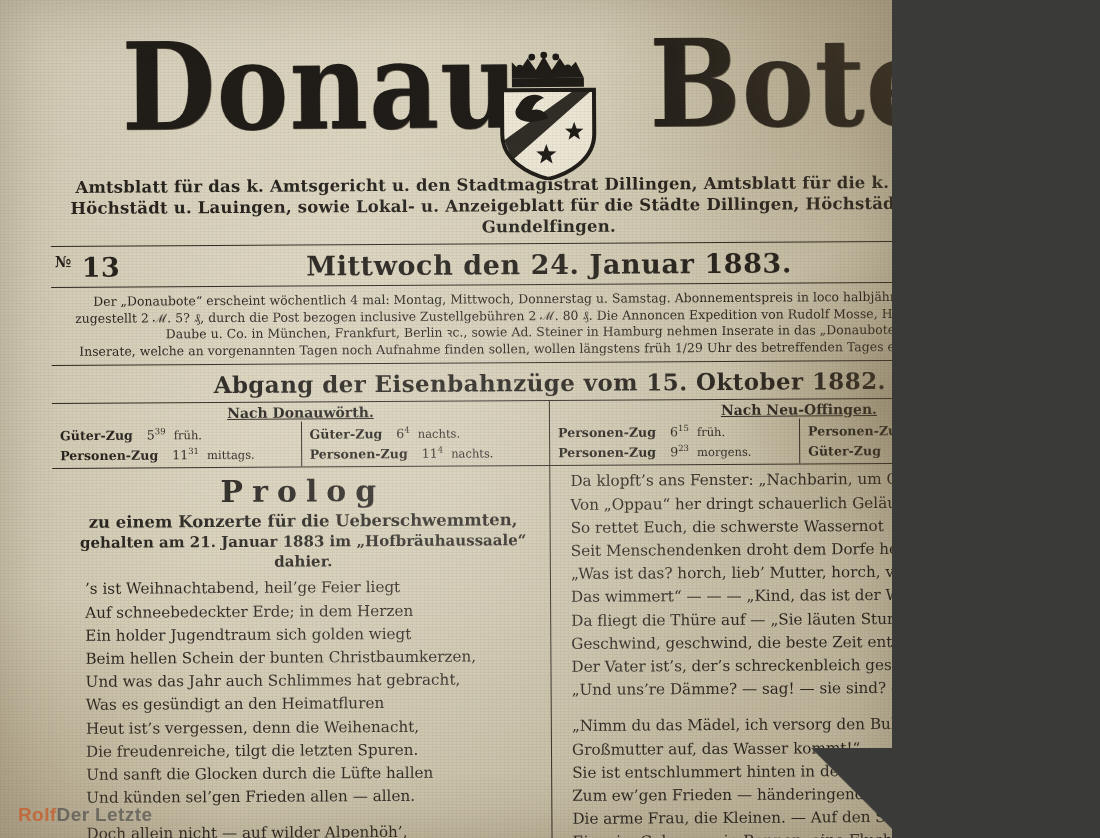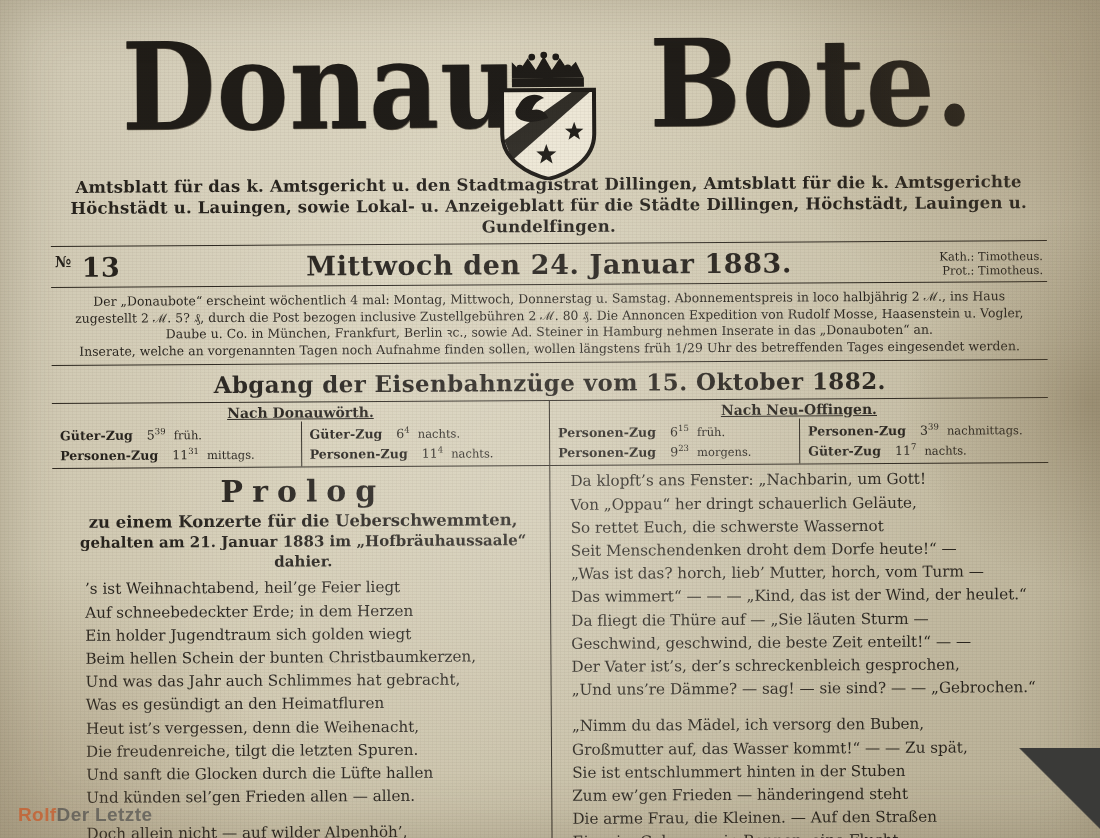--- a/index.html
+++ b/index.html
@@ -2,21 +2,21 @@
 <html><head>
 <meta charset="utf-8">
 <style>
   html, body {
     margin: 0;
     padding: 0;
     background: #3a3a38;
   }
   #page {
     position: relative;
-    width: 1100px;
+    width: 892px;
     height: 838px;
     overflow: hidden;
     background:
       radial-gradient(ellipse at 20% 15%, #ded8c4 0%, #d6cfb8 40%, #cdc5ac 70%, #c3baa0 100%);
     font-family: "DejaVu Serif", serif;
     color: #231f1a;
   }
   
   #page::before {
     content: "";

